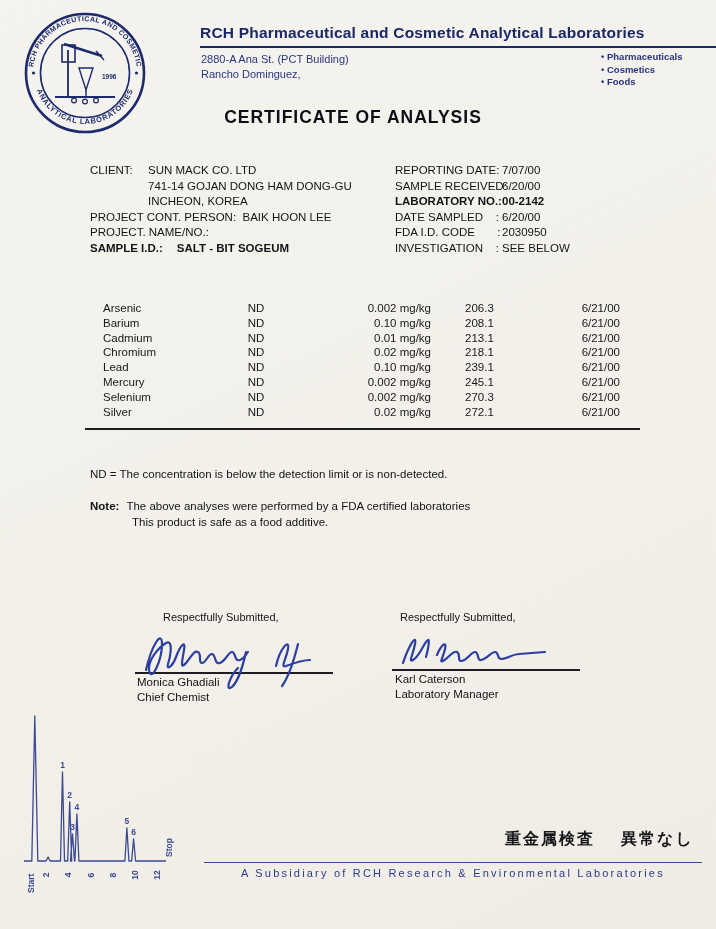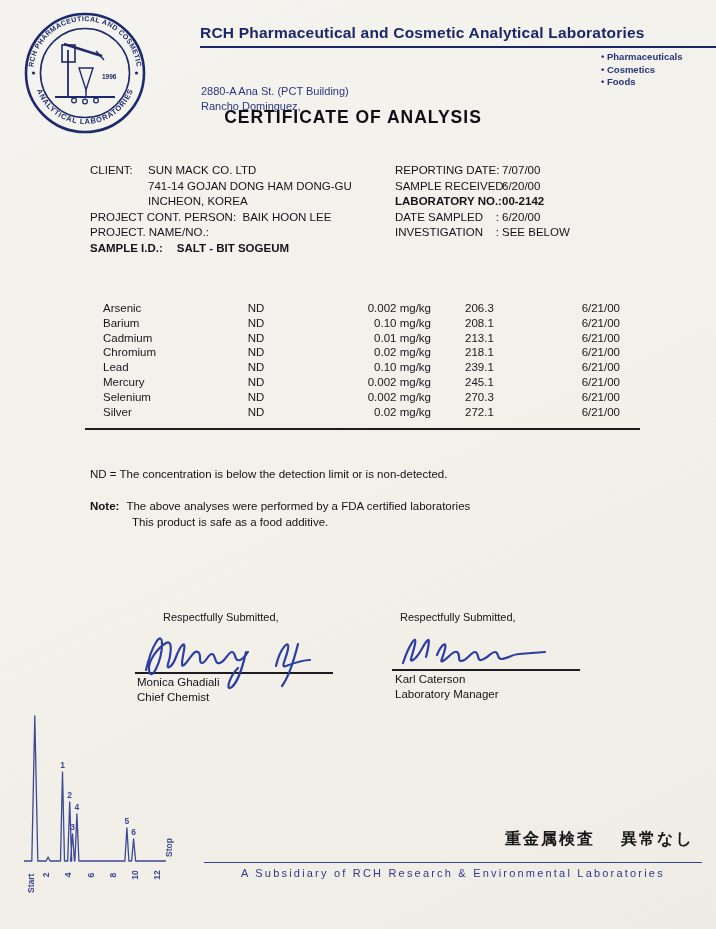--- a/index.html
+++ b/index.html
@@ -8,21 +8,21 @@
     background:linear-gradient(155deg,#f5f3ef 0%,#f2f0e9 55%,#eeece4 100%);
     font-family:"Liberation Sans", sans-serif; color:#17171a;
   }
   
   .seal{position:absolute;left:22px;top:10px;width:126px;height:126px;}
   .hdr-title{
     position:absolute;left:200px;top:24px;width:516px;
     font-size:15.5px;font-weight:bold;color:#1b2767;letter-spacing:.2px;
     border-bottom:2px solid #1b2767;padding-bottom:4px;
   }
-  .hdr-addr{position:absolute;left:201px;top:52px;font-size:11px;color:#2a3680;line-height:14.5px;margin-top:32px;}
+  .hdr-addr{position:absolute;left:201px;top:52px;font-size:11px;color:#2a3680;line-height:14.5px;}
   .services{position:absolute;left:601px;top:51px;font-size:9.5px;color:#27337c;line-height:12.5px;font-weight:bold;}
   .services .svc::before{content:"• ";}
   
   .coa-title{
     position:absolute;left:0;top:107px;width:706px;text-align:center;
     font-size:17.5px;font-weight:bold;letter-spacing:1px;color:#0e0e14;
   }
   
   .client{position:absolute;left:90px;top:163px;font-size:11.5px;line-height:15.6px;color:#141418;}
   .client .lbl{display:inline-block;width:58px;}
@@ -142,20 +142,23 @@
     <div>
       <span class="lbl">SAMPLE RECEIVED:</span><span>6/20/00</span>
     </div>
     <div class="bold">
       <span class="lbl">LABORATORY NO.:</span><span>00-2142</span>
     </div>
     <div>
       <span class="lbl">DATE SAMPLED    :</span><span>6/20/00</span>
     </div>
     <div>
+      <span class="lbl">FDA I.D. CODE       :</span><span>2030950</span>
+    </div>
+    <div>
       <span class="lbl">INVESTIGATION    :</span><span>SEE BELOW</span>
     </div>
   </div>
 
   <div class="rtable">
     <div class="tbody">
       <div class="trow tgrid">
         <span class="c0">Arsenic</span>
           <span class="c1">ND</span>
           <span class="c2">0.002 mg/kg</span>

